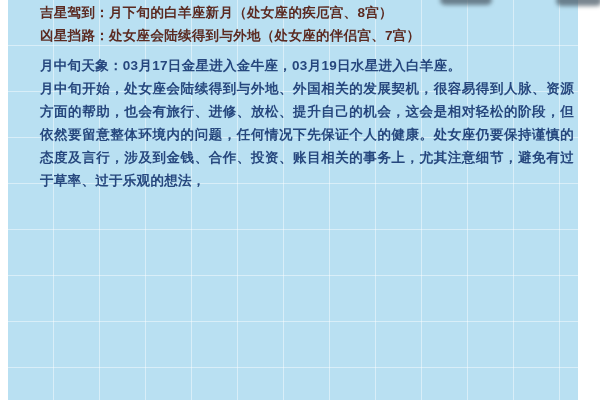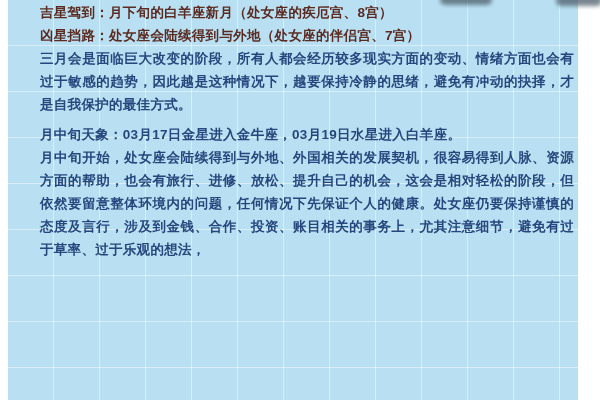--- a/index.html
+++ b/index.html
@@ -64,18 +64,17 @@
 </head>
 <body>
 
 <div class="page">
   <div class="panel">
     <div class="smudge smudge-1"></div>
     <div class="smudge smudge-2"></div>
     <div class="text-block">
       <p class="hdr">吉星驾到：月下旬的白羊座新月（处女座的疾厄宫、8宫）</p>
       <p class="hdr">凶星挡路：处女座会陆续得到与外地（处女座的伴侣宫、7宫）</p>
-      <p class="body-txt">三月会是面临巨大改变的阶段，所有人都会经历较多现实方面的变动、情绪方面也会有过于敏感的趋势，因此越是这种情况下，越要保持冷静的思绪，避免有冲动的抉择，才是自我保护的最佳方式。</p>
       <p class="body-txt gap-top">月中旬天象：03月17日金星进入金牛座，03月19日水星进入白羊座。</p>
       <p class="body-txt">月中旬开始，处女座会陆续得到与外地、外国相关的发展契机，很容易得到人脉、资源方面的帮助，也会有旅行、进修、放松、提升自己的机会，这会是相对轻松的阶段，但依然要留意整体环境内的问题，任何情况下先保证个人的健康。处女座仍要保持谨慎的态度及言行，涉及到金钱、合作、投资、账目相关的事务上，尤其注意细节，避免有过于草率、过于乐观的想法，</p>
     </div>
   </div>
 </div>
 
 </body></html>

